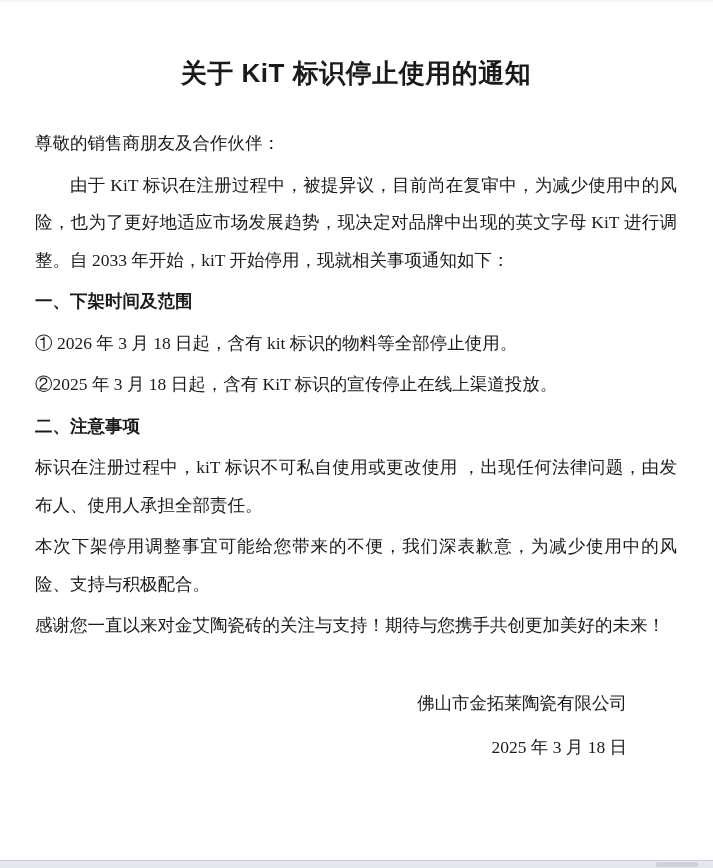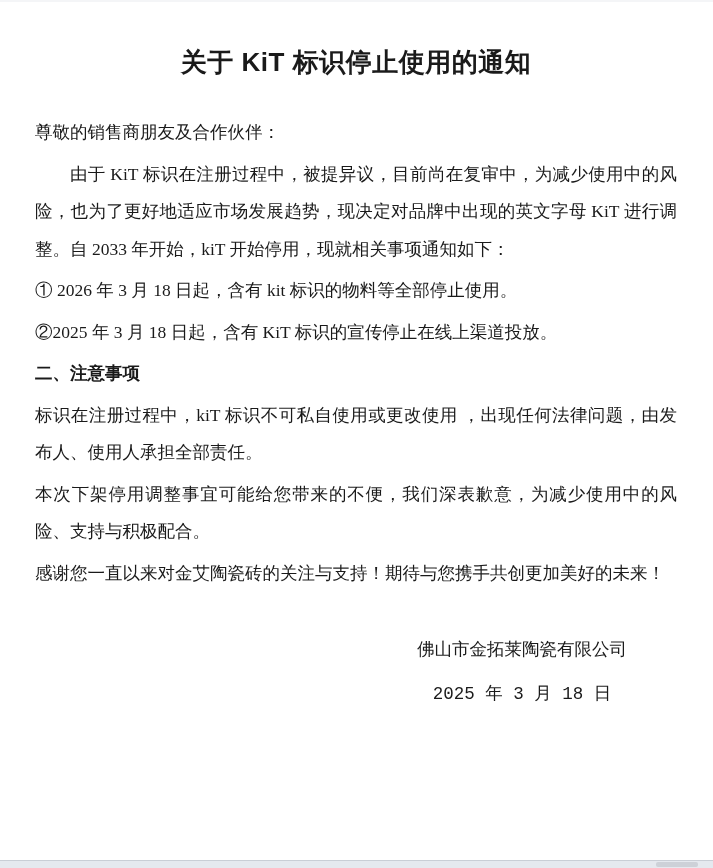--- a/index.html
+++ b/index.html
@@ -17,21 +17,21 @@
   }
   .window-top-edge {
     position: absolute;
     top: 0; left: 0;
     width: 100%;
     height: 2px;
     background: #f4f5f7;
   }
   .page {
     position: absolute;
-    top: 4px; left: 0;
+    top: 15px; left: 0;
     width: 713px;
     box-sizing: border-box;
     padding: 0 32px 0 31px;
   }
   .doc-title {
     margin: 42px 0 6px 0;
     text-align: center;
     font-size: 26px;
     line-height: 32px;
     font-weight: bold;
@@ -55,22 +55,21 @@
     font-family: "Liberation Sans", "DejaVu Sans", sans-serif;
     text-align: left !important;
   }
   .signature {
     margin: 30px 50px 0 0;
     float: right;
     text-align: center;
   }
   .signature p {
     line-height: 40px;
-    text-align: center;
-    font-family: Liberation Mono, monospace;
+    text-align: right;
   }
   .h-scrollbar {
     position: absolute;
     left: 0;
     bottom: 0;
     width: 100%;
     height: 8px;
     background: #e5e9ef;
     border-top: 1px solid #c9ced6;
     box-sizing: border-box;
@@ -91,20 +90,21 @@
 <div class="window-top-edge"></div>
 
 <div class="page">
 
   <h1 class="doc-title">关于 KiT 标识停止使用的通知</h1>
 
   <p class="salutation">尊敬的销售商朋友及合作伙伴：</p>
 
   <p class="indent">由于 KiT 标识在注册过程中，被提异议，目前尚在复审中，为减少使用中的风险，也为了更好地适应市场发展趋势，现决定对品牌中出现的英文字母 KiT 进行调整。自 2033 年开始，kiT 开始停用，现就相关事项通知如下：</p>
 
+  <p class="sec-heading">一、下架时间及范围</p>
 
   <p>① 2026 年 3 月 18 日起，含有 kit 标识的物料等全部停止使用。</p>
 
   <p>②2025 年 3 月 18 日起，含有 KiT 标识的宣传停止在线上渠道投放。</p>
 
   <p class="sec-heading">二、注意事项</p>
 
   <p>标识在注册过程中，kiT 标识不可私自使用或更改使用 ，出现任何法律问题，由发布人、使用人承担全部责任。</p>
 
   <p>本次下架停用调整事宜可能给您带来的不便，我们深表歉意，为减少使用中的风险、支持与积极配合。</p>

